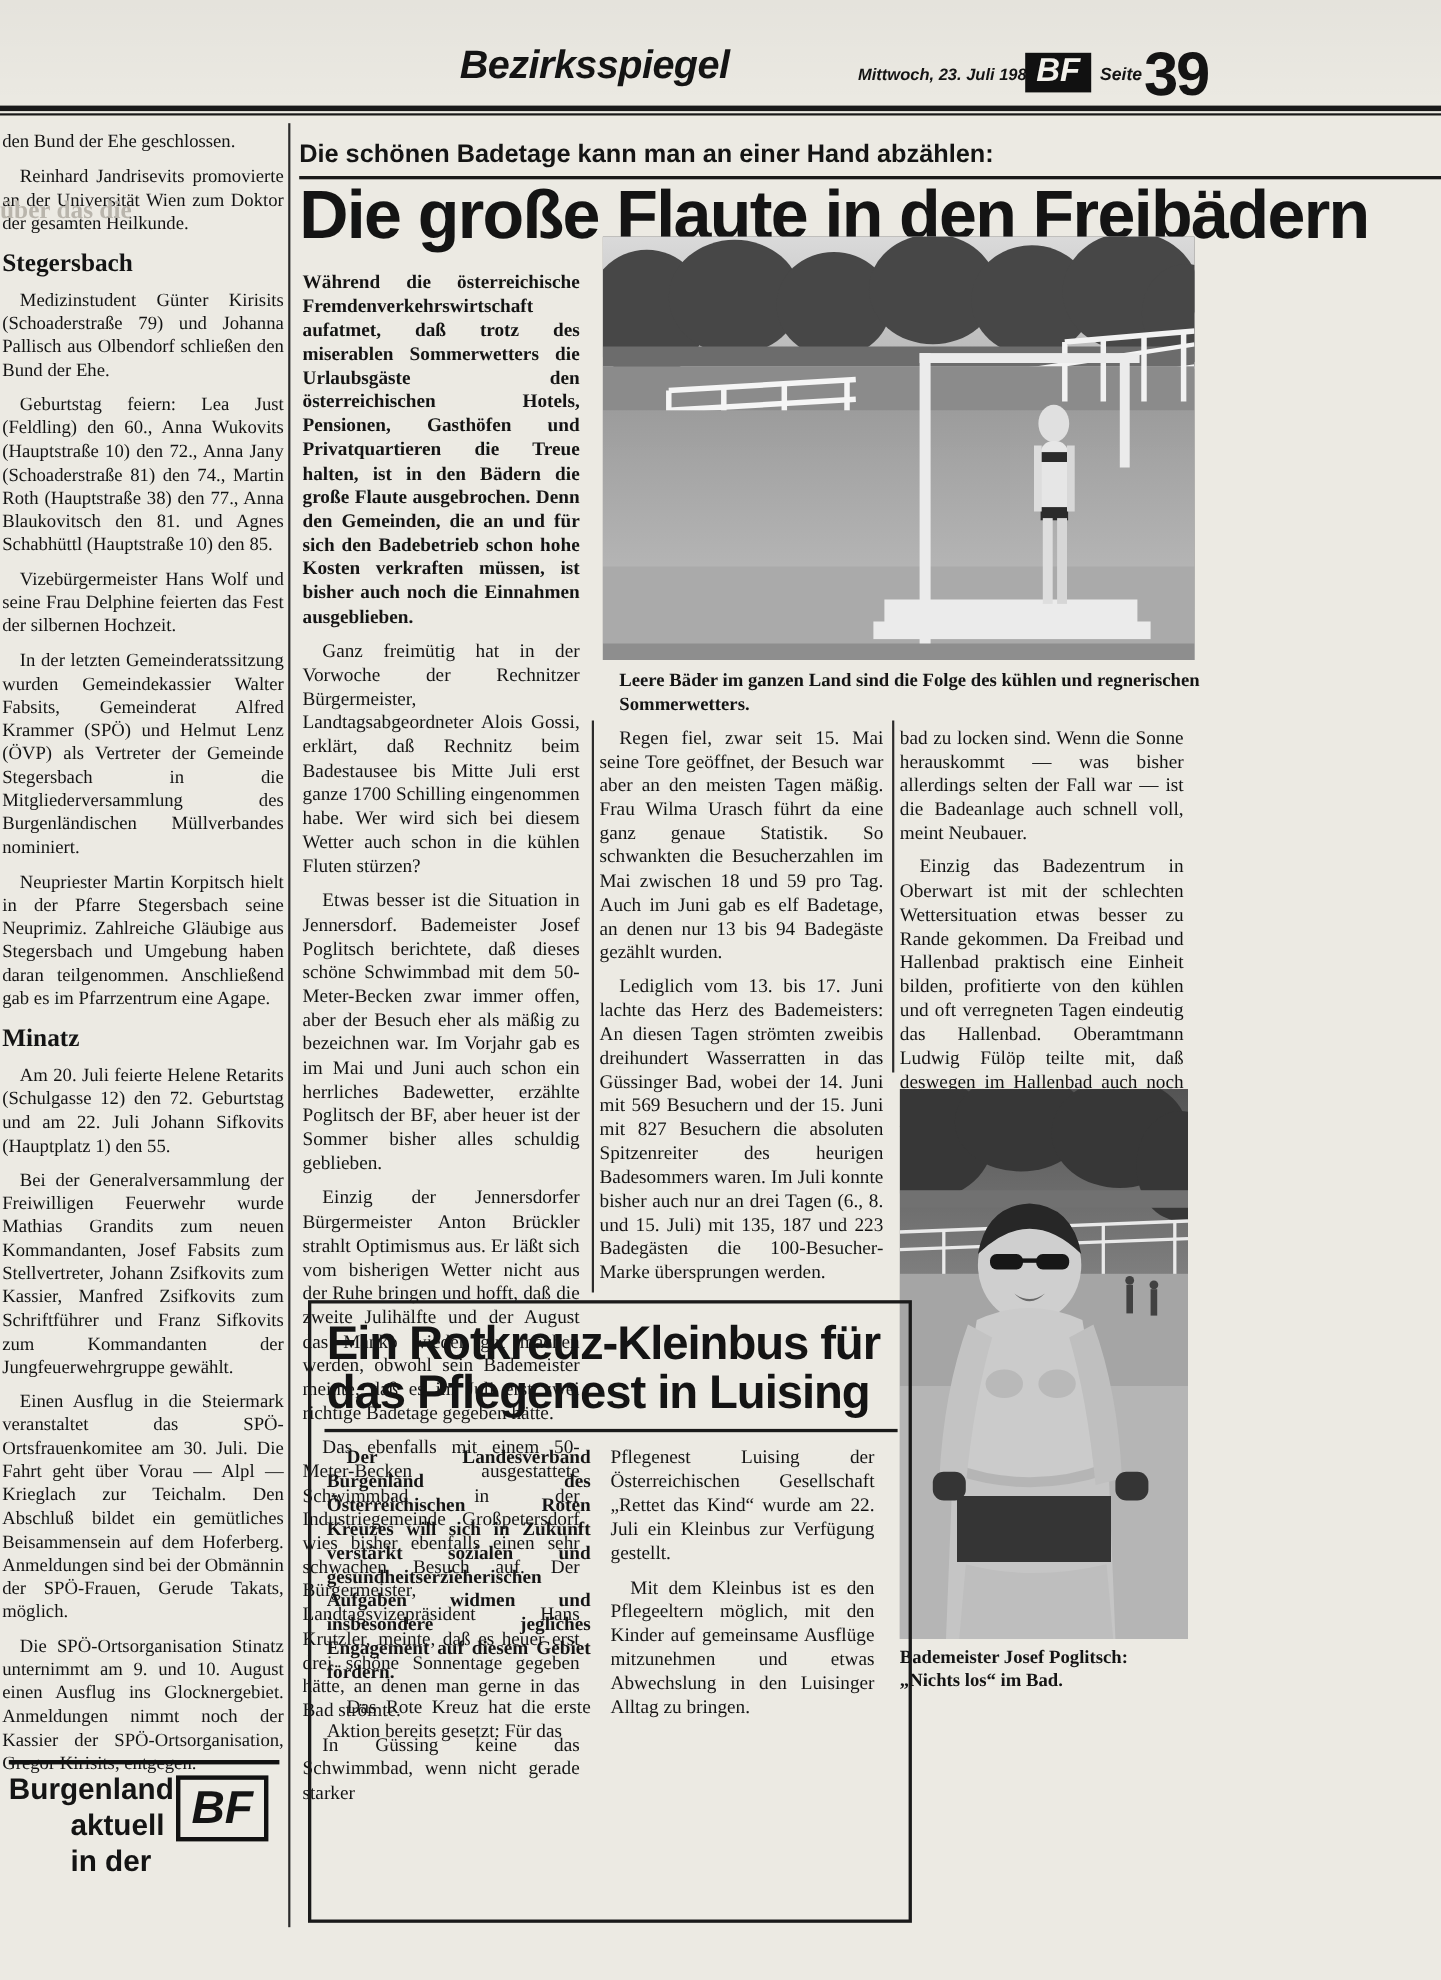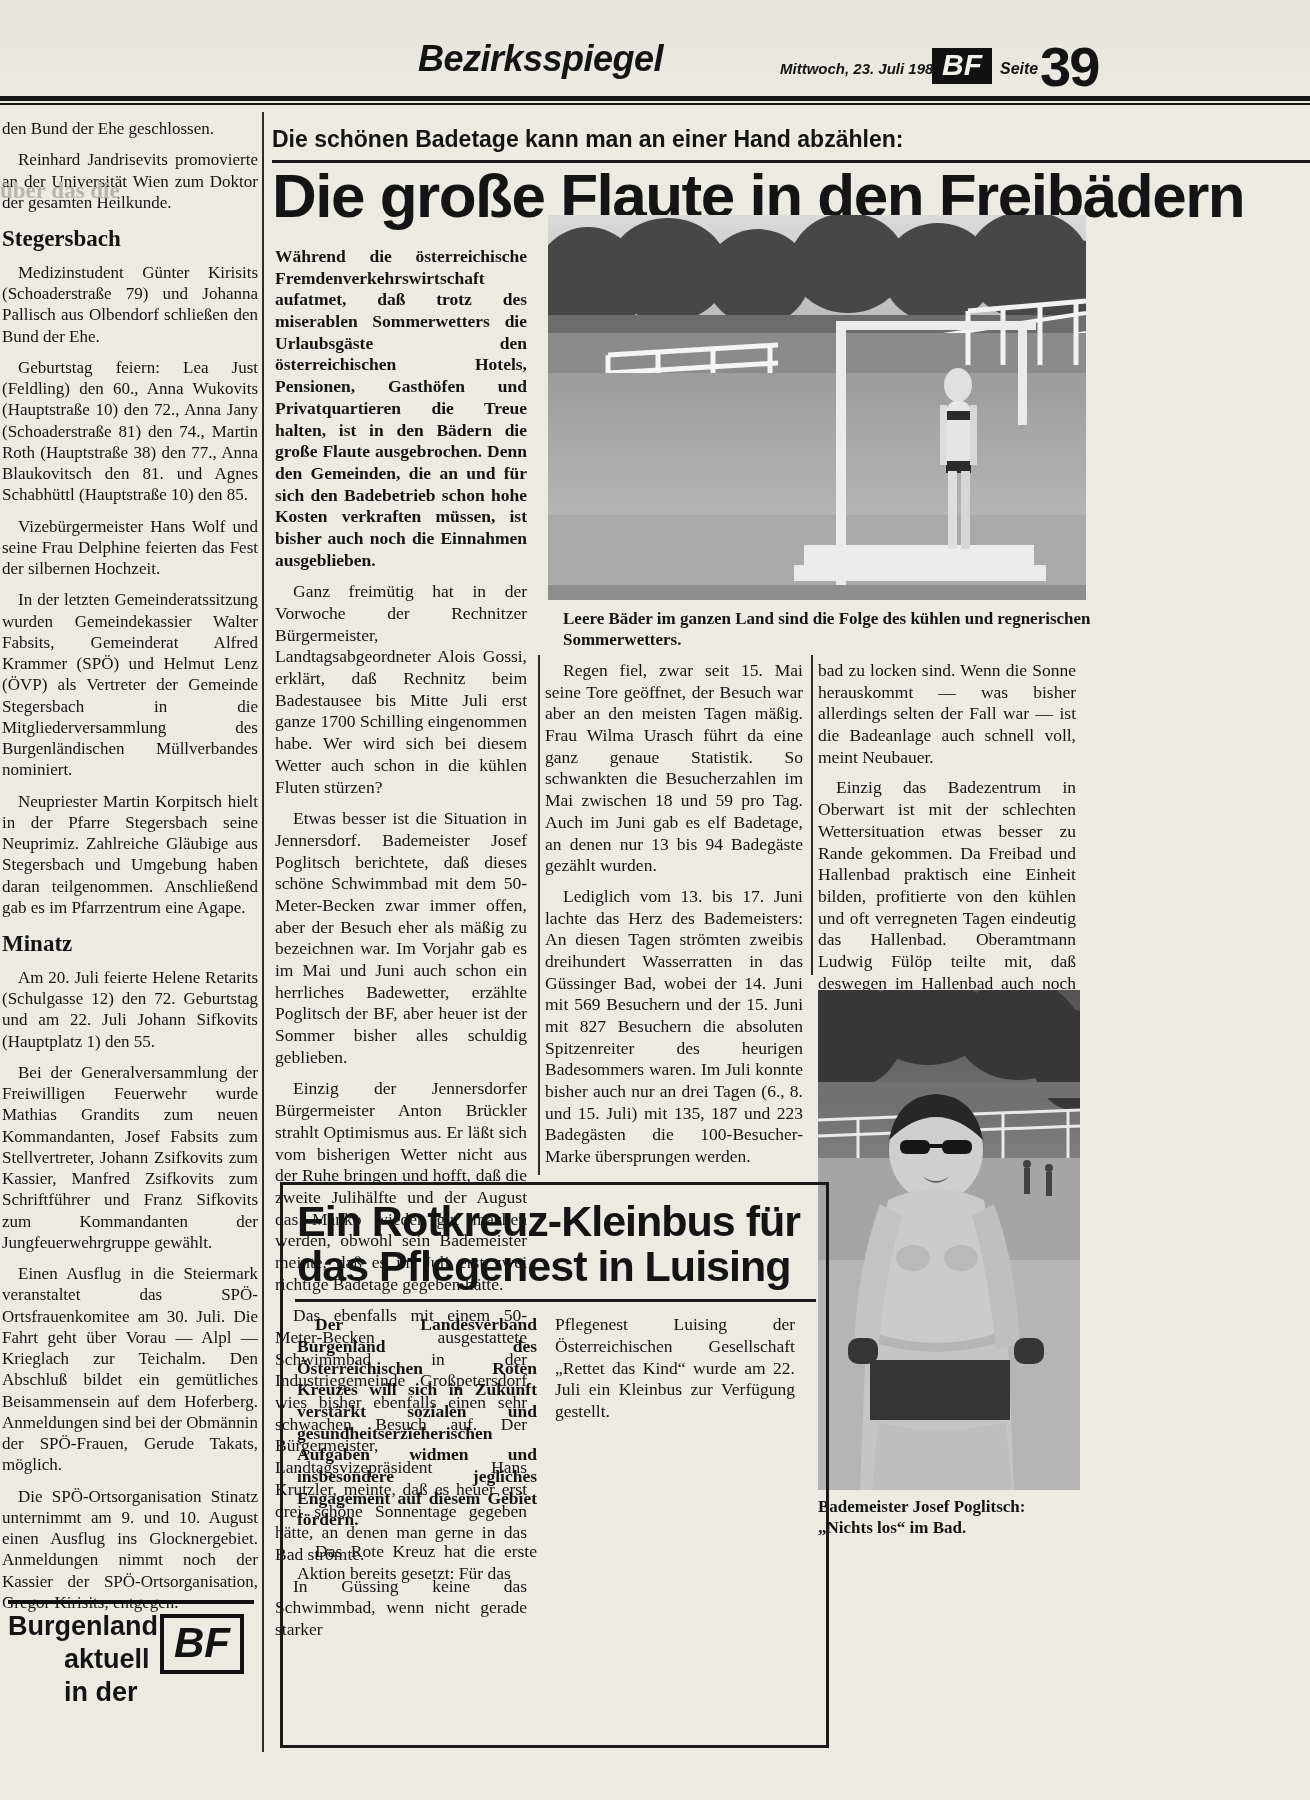--- a/index.html
+++ b/index.html
@@ -411,16 +411,17 @@
     <div class="box-headline">Ein Rotkreuz-Kleinbus für</div>
     <div class="box-headline" style="padding-top:0;">das Pflegenest in Luising</div>
     <div class="box-rule"></div>
     <div class="box-cols">
       <div class="bcol">
         <p class="bold">Der Landesverband Burgenland des Österreichischen Roten Kreuzes will sich in Zukunft verstärkt sozialen und gesundheitserzieherischen Aufgaben widmen und insbesondere jegliches Engagement auf diesem Gebiet fördern.</p>
         <p>Das Rote Kreuz hat die erste Aktion bereits gesetzt: Für das</p>
       </div>
       <div class="bcol">
         <p style="text-indent:0">Pflegenest Luising der Österreichischen Gesellschaft „Rettet das Kind“ wurde am 22. Juli ein Kleinbus zur Verfügung gestellt.</p>
+        <p>Mit dem Kleinbus ist es den Pflegeeltern möglich, mit den Kinder auf gemeinsame Ausflüge mitzunehmen und etwas Abwechslung in den Luisinger Alltag zu bringen.</p>
       </div>
     </div>
   </div>
 </div>
 
 </body></html>

